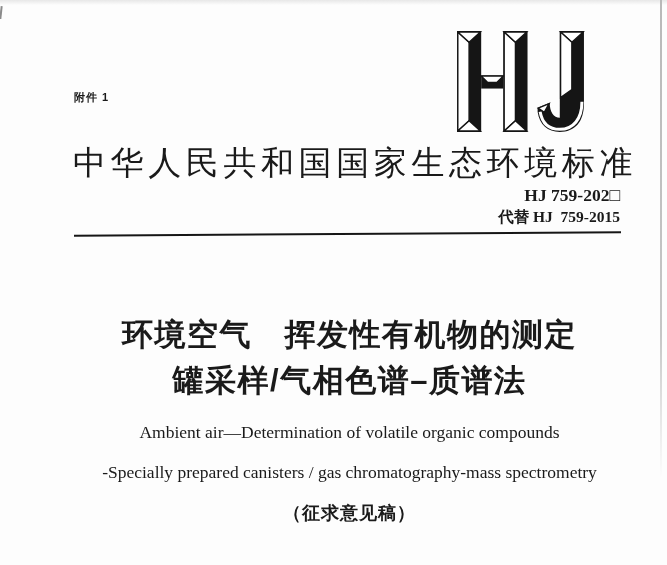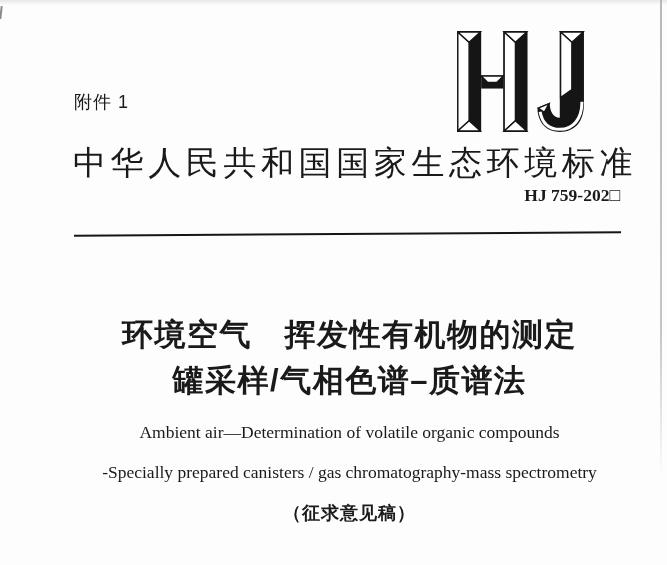--- a/index.html
+++ b/index.html
@@ -21,21 +21,21 @@
   .scan-right{
     position:absolute;left:660px;top:0;width:2px;height:478px;
     background:linear-gradient(to bottom,#b9b9b9 0%,#c6c6c6 70%,rgba(198,198,198,0) 100%);
   }
   .scan-corner{
     position:absolute;left:0px;top:6px;width:2px;height:13px;
     background:#8a8a8a;transform:rotate(6deg);
   }
   .attachment{
     position:absolute;left:74px;top:90px;
-    font-size:18px;font-weight:400;letter-spacing:1px;
+    font-size:11px;font-weight:700;letter-spacing:1px;
     font-family:"Liberation Sans", sans-serif;
   }
   .logo{position:absolute;left:457px;top:31px;width:133px;height:101px;}
   .heading{
     position:absolute;left:73px;top:141px;margin:0;
     font-family:"Liberation Serif", serif;
     font-size:33px;font-weight:400;letter-spacing:4.6px;white-space:nowrap;
   }
   .numblock{
     position:absolute;right:47px;top:184px;text-align:right;
@@ -100,20 +100,21 @@
       <polygon class="bevel" points="102.8,0.8 125.2,0.8 114,11"></polygon>
       <polygon class="bevel" points="102.8,0.8 114,11 114,58 102.8,66"></polygon>
       <polygon class="bevel" points="80.6,76.4 91.4,71.9 86.6,80.6"></polygon>
     </svg>
   </div>
 
   <h1 class="heading">中华人民共和国国家生态环境标准</h1>
 
   <div class="numblock">
     <div class="std-num">HJ 759-202□</div>
+    <div class="replaces">代替 HJ  759-2015</div>
   </div>
 
   <div class="rule"></div>
 
   <div class="center-line title-cn l1">环境空气　挥发性有机物的测定</div>
   <div class="center-line title-cn l2">罐采样/气相色谱–质谱法</div>
 
   <div class="center-line title-en e1">Ambient air—Determination of volatile organic compounds</div>
   <div class="center-line title-en e2">-Specially prepared canisters / gas chromatography-mass spectrometry</div>
 

